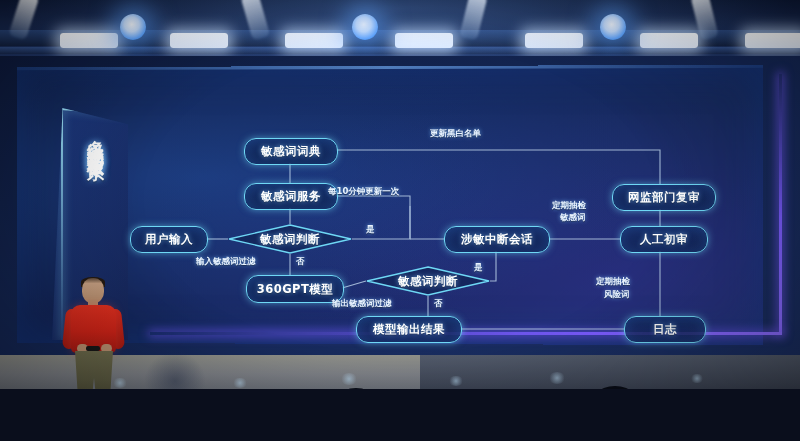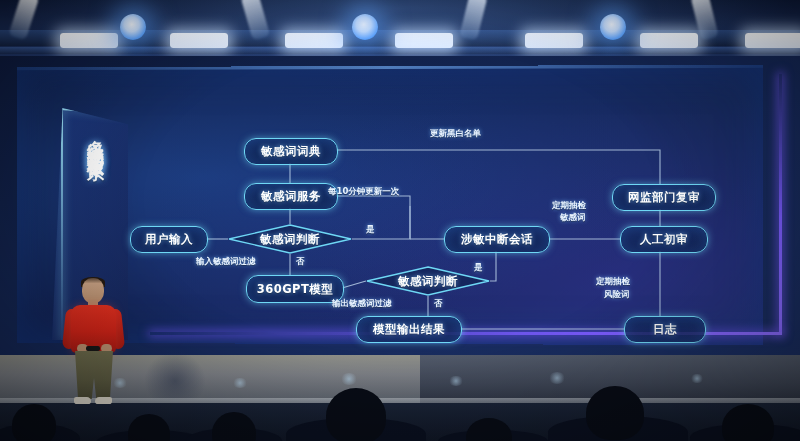--- a/index.html
+++ b/index.html
@@ -1,17 +1,17 @@
 <!DOCTYPE html>
 <html><head>
 <meta charset="utf-8">
 <style>
   html,body{margin:0;padding:0;background:#0a0e1c;}
   body{width:800px;height:441px;overflow:hidden;font-family:"Liberation Sans","DejaVu Sans",sans-serif;}
-  #stage{position:relative;width:800px;height:441px;overflow:hidden;background:#0b1024;}
+  #stage{position:relative;width:800px;height:389px;overflow:hidden;background:#0b1024;}
 
   
   .ceiling{position:absolute;left:0;top:0;width:800px;height:62px;
     background:
       linear-gradient(180deg,#0d1a3a 0%,#16264d 35%,#1b2f5c 70%,#22386b 100%);
     overflow:hidden;}
   .truss{position:absolute;left:-20px;top:30px;width:840px;height:16px;
     background:linear-gradient(180deg,#2b4a82,#12203f);opacity:.9;}
   .truss2{position:absolute;left:-20px;top:47px;width:840px;height:7px;
     background:linear-gradient(180deg,#3a5c9c,#16264a);opacity:.75;}

